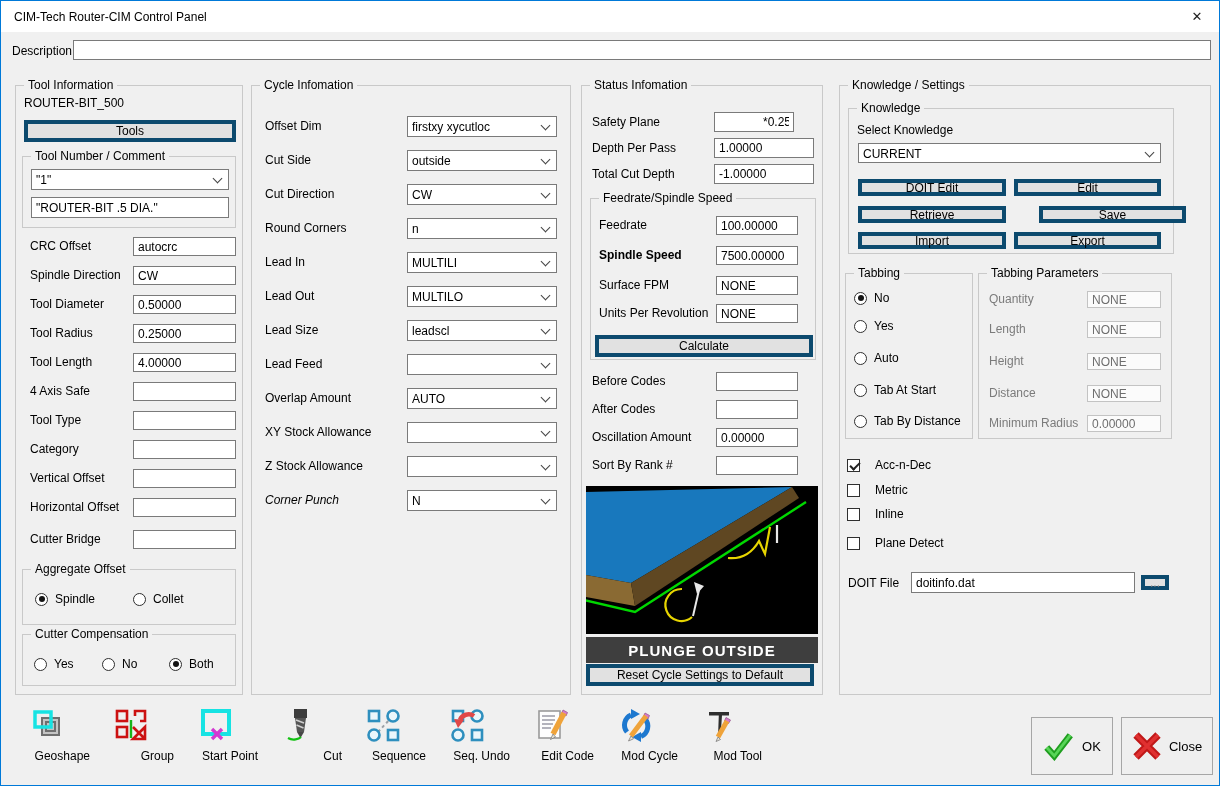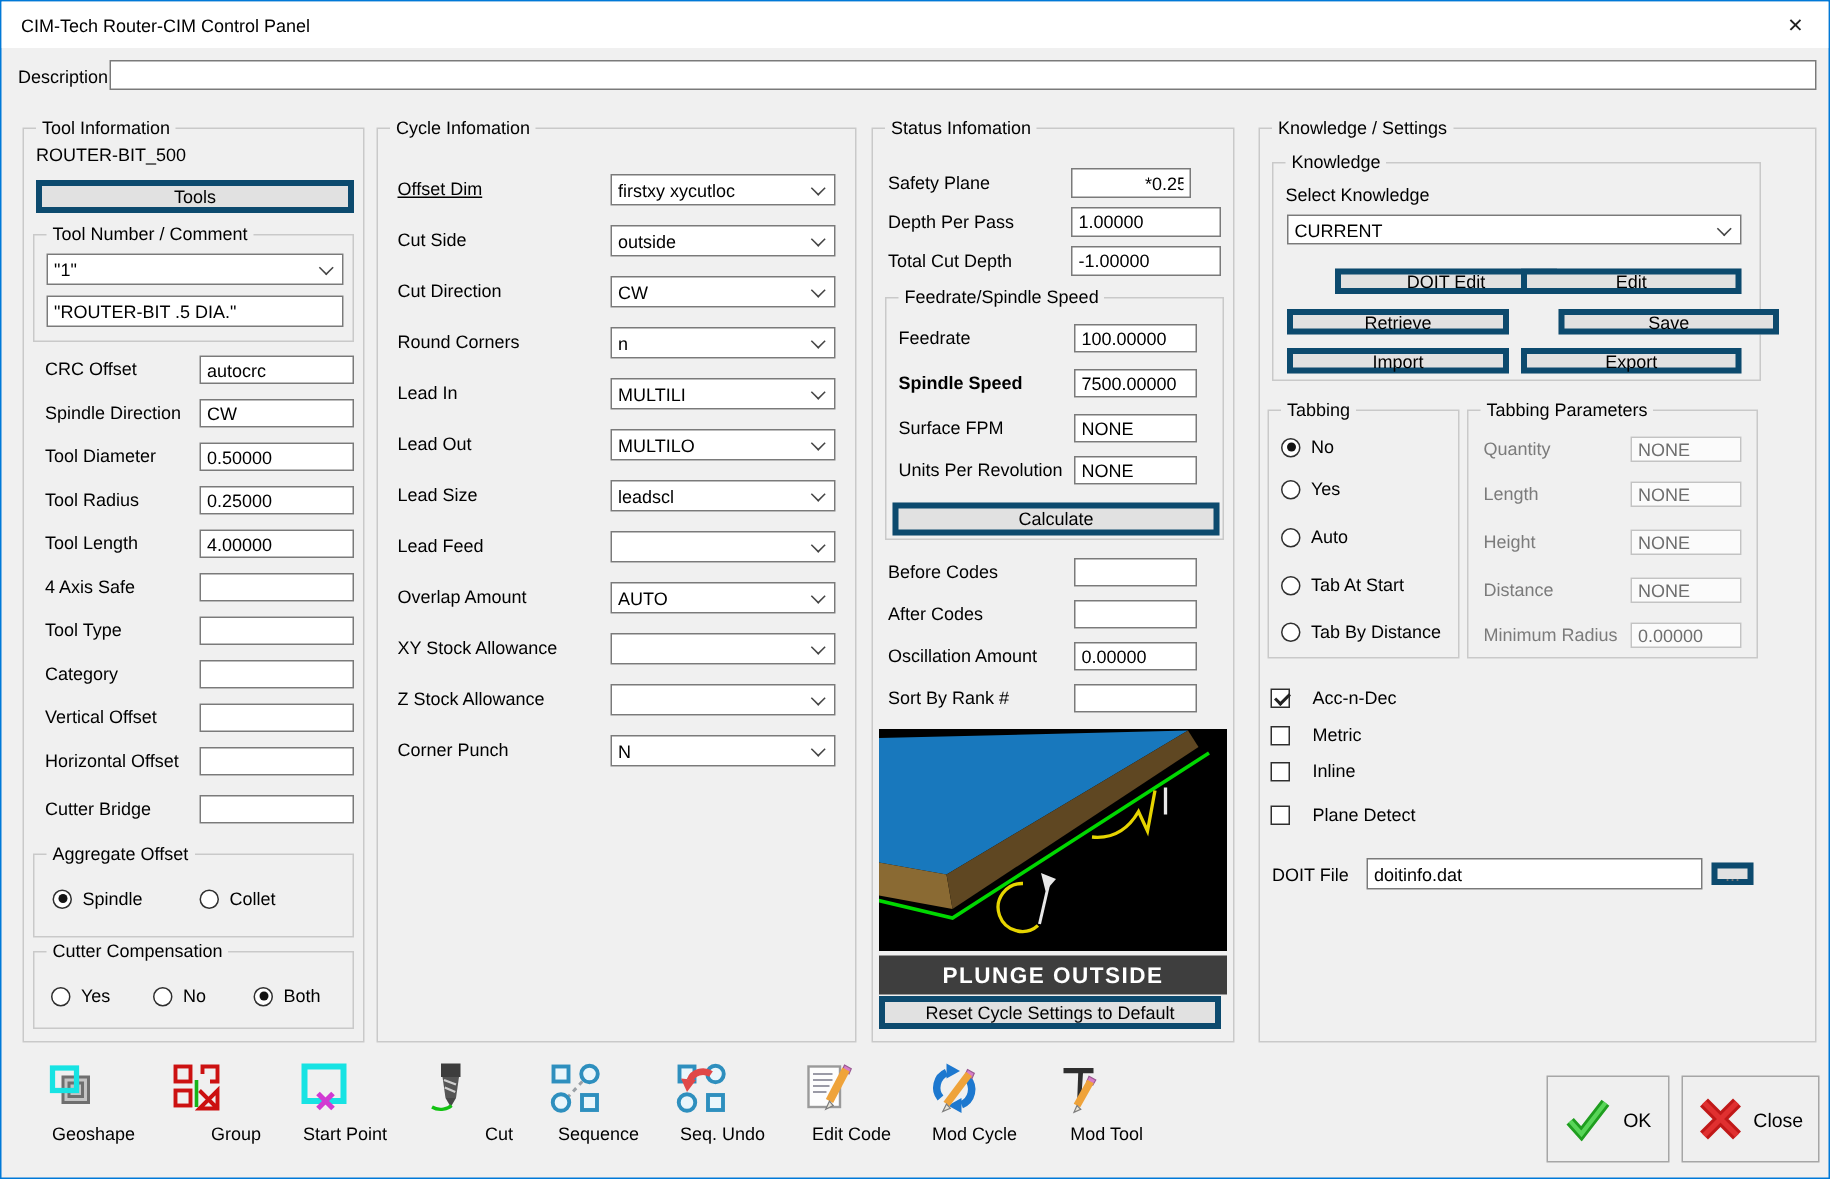--- a/index.html
+++ b/index.html
@@ -121,21 +121,21 @@
       <div class="ritem" style="left:146px; top:22px;">
         <span class="radio on"></span>
         <span>Both</span>
       </div>
     </div>
   </div>
 
   <div class="grp" style="left:250px; top:84px; width:320px; height:610px;">
     <span class="grp-title">Cycle Infomation</span>
 
-    <span class="flabel" style="left:13px; top:33px;text-decoration:underline;">Offset Dim</span>
+    <span class="flabel" style="left:13px; top:33px;">Offset Dim</span>
     <div class="combo" style="left:155px; top:30px; width:150px;">
         <span class="cv">firstxy xycutloc</span>
         <span class="chev"></span>
       </div>
     <span class="flabel" style="left:13px; top:67px;">Cut Side</span>
     <div class="combo" style="left:155px; top:64px; width:150px;">
         <span class="cv">outside</span>
         <span class="chev"></span>
       </div>
     <span class="flabel" style="left:13px; top:101px;">Cut Direction</span>
@@ -176,21 +176,21 @@
     <span class="flabel" style="left:13px; top:339px;">XY Stock Allowance</span>
     <div class="combo" style="left:155px; top:336px; width:150px;">
         <span class="cv"></span>
         <span class="chev"></span>
       </div>
     <span class="flabel" style="left:13px; top:373px;">Z Stock Allowance</span>
     <div class="combo" style="left:155px; top:370px; width:150px;">
         <span class="cv"></span>
         <span class="chev"></span>
       </div>
-    <span class="flabel" style="left:13px; top:407px;">Corner Punch</span>
+    <span class="flabel" style="left:13px; top:407px;font-style:italic;">Corner Punch</span>
     <div class="combo" style="left:155px; top:404px; width:150px;">
         <span class="cv">N</span>
         <span class="chev"></span>
       </div>
   </div>
 
   <div class="grp" style="left:580px; top:84px; width:242px; height:610px;">
     <span class="grp-title">Status Infomation</span>
 
     <span class="flabel" style="left:10px; top:29px;">Safety Plane</span>
@@ -243,21 +243,21 @@
   <div class="grp" style="left:838px; top:84px; width:372px; height:610px;">
     <span class="grp-title">Knowledge / Settings</span>
 
     <div class="grp" style="left:8px; top:22px; width:326px; height:146px;">
       <span class="grp-title">Knowledge</span>
       <span class="flabel" style="left:8px; top:14px;">Select Knowledge</span>
       <div class="combo" style="left:9px; top:34px; width:303px; height:20px;">
         <span class="cv">CURRENT</span>
         <span class="chev"></span>
       </div>
-      <div class="pbtn" style="left:9px; top:70px; width:148px; height:17px;margin-left:32px;">DOIT Edit</div>
+      <div class="pbtn" style="left:9px; top:70px; width:148px; height:17px;">DOIT Edit</div>
       <div class="pbtn" style="left:165px; top:70px; width:147px; height:17px;">Edit</div>
       <div class="pbtn" style="left:9px; top:97px; width:148px; height:17px;">Retrieve</div>
       <div class="pbtn" style="left:165px; top:97px; width:147px; height:17px;margin-left:25px;">Save</div>
       <div class="pbtn" style="left:9px; top:123px; width:148px; height:17px;">Import</div>
       <div class="pbtn" style="left:165px; top:123px; width:147px; height:17px;">Export</div>
     </div>
 
     <div class="grp" style="left:5px; top:187px; width:128px; height:166px;">
       <span class="grp-title">Tabbing</span>
       <div class="ritem" style="left:8px; top:17px;">

